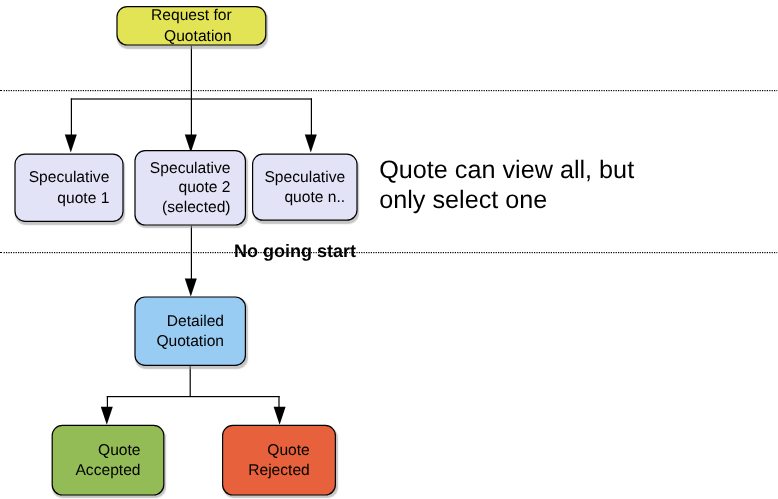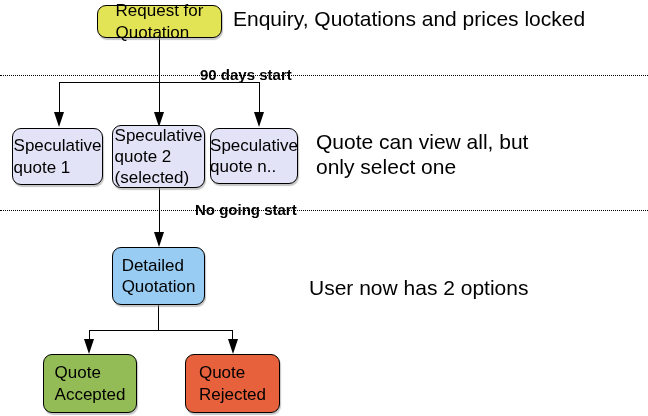--- a/index.html
+++ b/index.html
@@ -18,24 +18,24 @@
     position: absolute;
     border: 1px solid #000;
     border-radius: 9px;
     display: flex;
     align-items: center;
     justify-content: center;
     text-align: center;
     box-shadow: 1px 2px 1px rgba(150,150,150,0.55);
   }
   .node-label {
-    font-size: 17px;
+    font-size: 13px;
     line-height: 1.25;
     white-space: pre-line;
-    text-align: left;
+    text-align: right;
   }
   
   .line { position: absolute; background: #000; }
   .vline { width: 1px; }
   .hline { height: 1px; }
   
   .separator {
     position: absolute;
     left: 0;
     width: 648px;
@@ -121,21 +121,18 @@
   <div class="node" style="left: 43px; top: 354px; width: 94px; height: 59px; background-color: rgb(148, 188, 86);">
     <span class="node-label">Quote
 Accepted</span>
   </div>
 
   <div class="node" style="left: 185px; top: 354px; width: 95px; height: 59px; background-color: rgb(230, 97, 60);">
     <span class="node-label">Quote
 Rejected</span>
   </div>
 
-  <div class="separator-label" style="left:200px; top:67px;">90 days start</div>
   <div class="separator-label" style="left:195px; top:202px;">No going start</div>
 
-  <div class="annotation" style="left:233px; top:6px;">Enquiry, Quotations and prices locked</div>
   <div class="annotation" style="left:316px; top:129px;">Quote can view all, but
 only select one</div>
-  <div class="annotation" style="left:309px; top:275px;">User now has 2 options</div>
 
 </div>
 
 </body></html>

